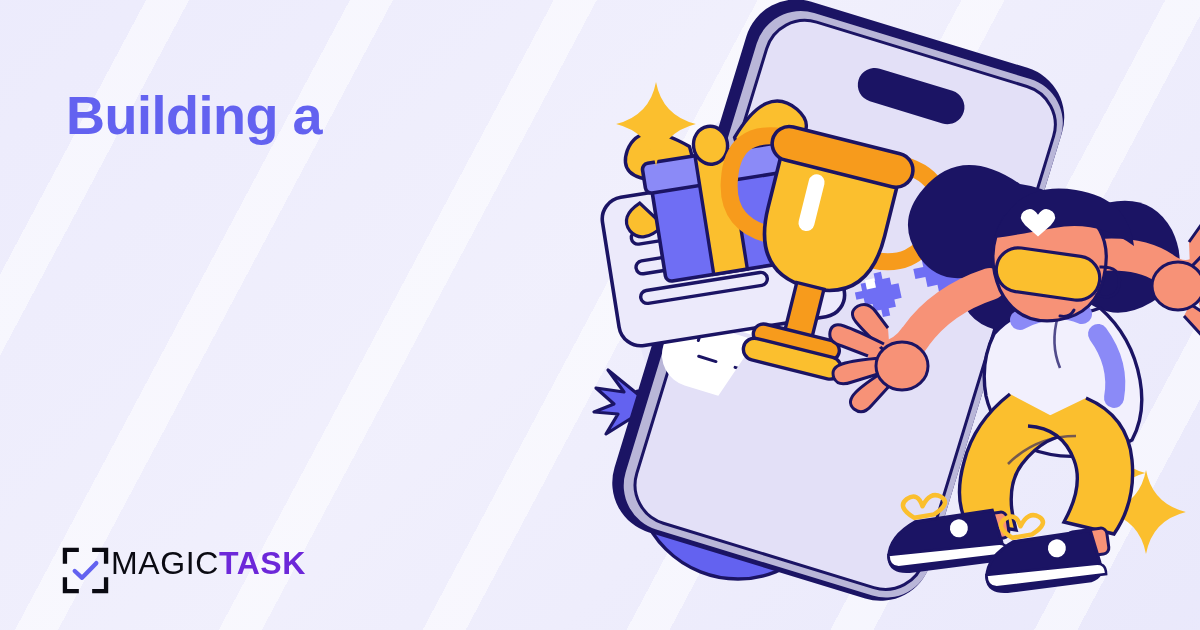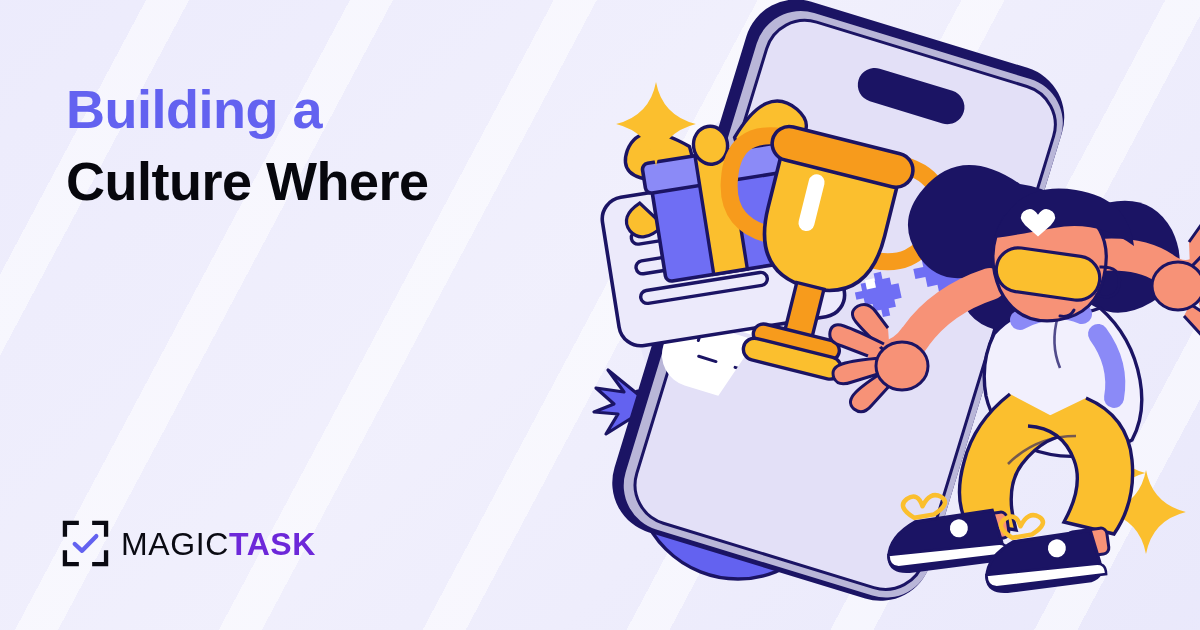--- a/index.html
+++ b/index.html
@@ -29,38 +29,38 @@
   }
   .tint {
     position:absolute; inset:0;
     background:linear-gradient(135deg, rgba(236,235,252,.9) 0%, rgba(243,242,253,.35) 45%, rgba(232,231,251,.75) 100%);
     pointer-events:none;
   }
 
   
   .text-col {
     position:absolute;
-    left:66px; top:74px;
+    left:66px; top:80px;
     width:560px;
   }
   .headline {
     font-size:54px;
     font-weight:700;
     line-height:1.33;
     letter-spacing:-0.5px;
   }
   .headline .ln { display:block; white-space:nowrap; }
   .ln.accent { color:#6362f0; }
   .ln.dark   { color:#07070d; }
 
   
   .logo {
     position:absolute;
-    left:62px; top:520px;
-    display:flex; align-items:center; gap:12px;
+    left:62px; top:547px;
+    display:flex; align-items:flex-start; gap:2px;
   }
   .logo-mark { width:47px; height:47px; position:relative; flex:none; }
   .logo-word { font-size:32px; letter-spacing:.6px; line-height:1; display:flex; align-items:baseline;}
   .logo-word .magic { color:#0a0a12; font-weight:400; }
   .logo-word .task  { color:#6d28d9; font-weight:700; }
 
   
   .illo { position:absolute; left:590px; top:-6px; width:620px; height:640px; }
   .illo svg { width:100%; height:100%; display:block; }
 </style>
@@ -68,21 +68,20 @@
 <body>
 
 <div class="canvas">
 
   <div class="tint"></div>
   <div class="stripes"></div>
 
   <div class="text-col">
     <h1 class="headline">
       <span class="ln accent">Building a</span>
-      <span class="ln dark">Culture Where</span>
     </h1>
   </div>
 
   <div class="logo">
     <span class="logo-mark">
       <svg viewBox="0 0 48 48" xmlns="http://www.w3.org/2000/svg">
         <g fill="none" stroke="#0a0a12" stroke-width="4.4" stroke-linecap="square">
           <polyline points="3,15 3,3 15,3"></polyline>
           <polyline points="33,3 45,3 45,15"></polyline>
           <polyline points="45,33 45,45 33,45"></polyline>

